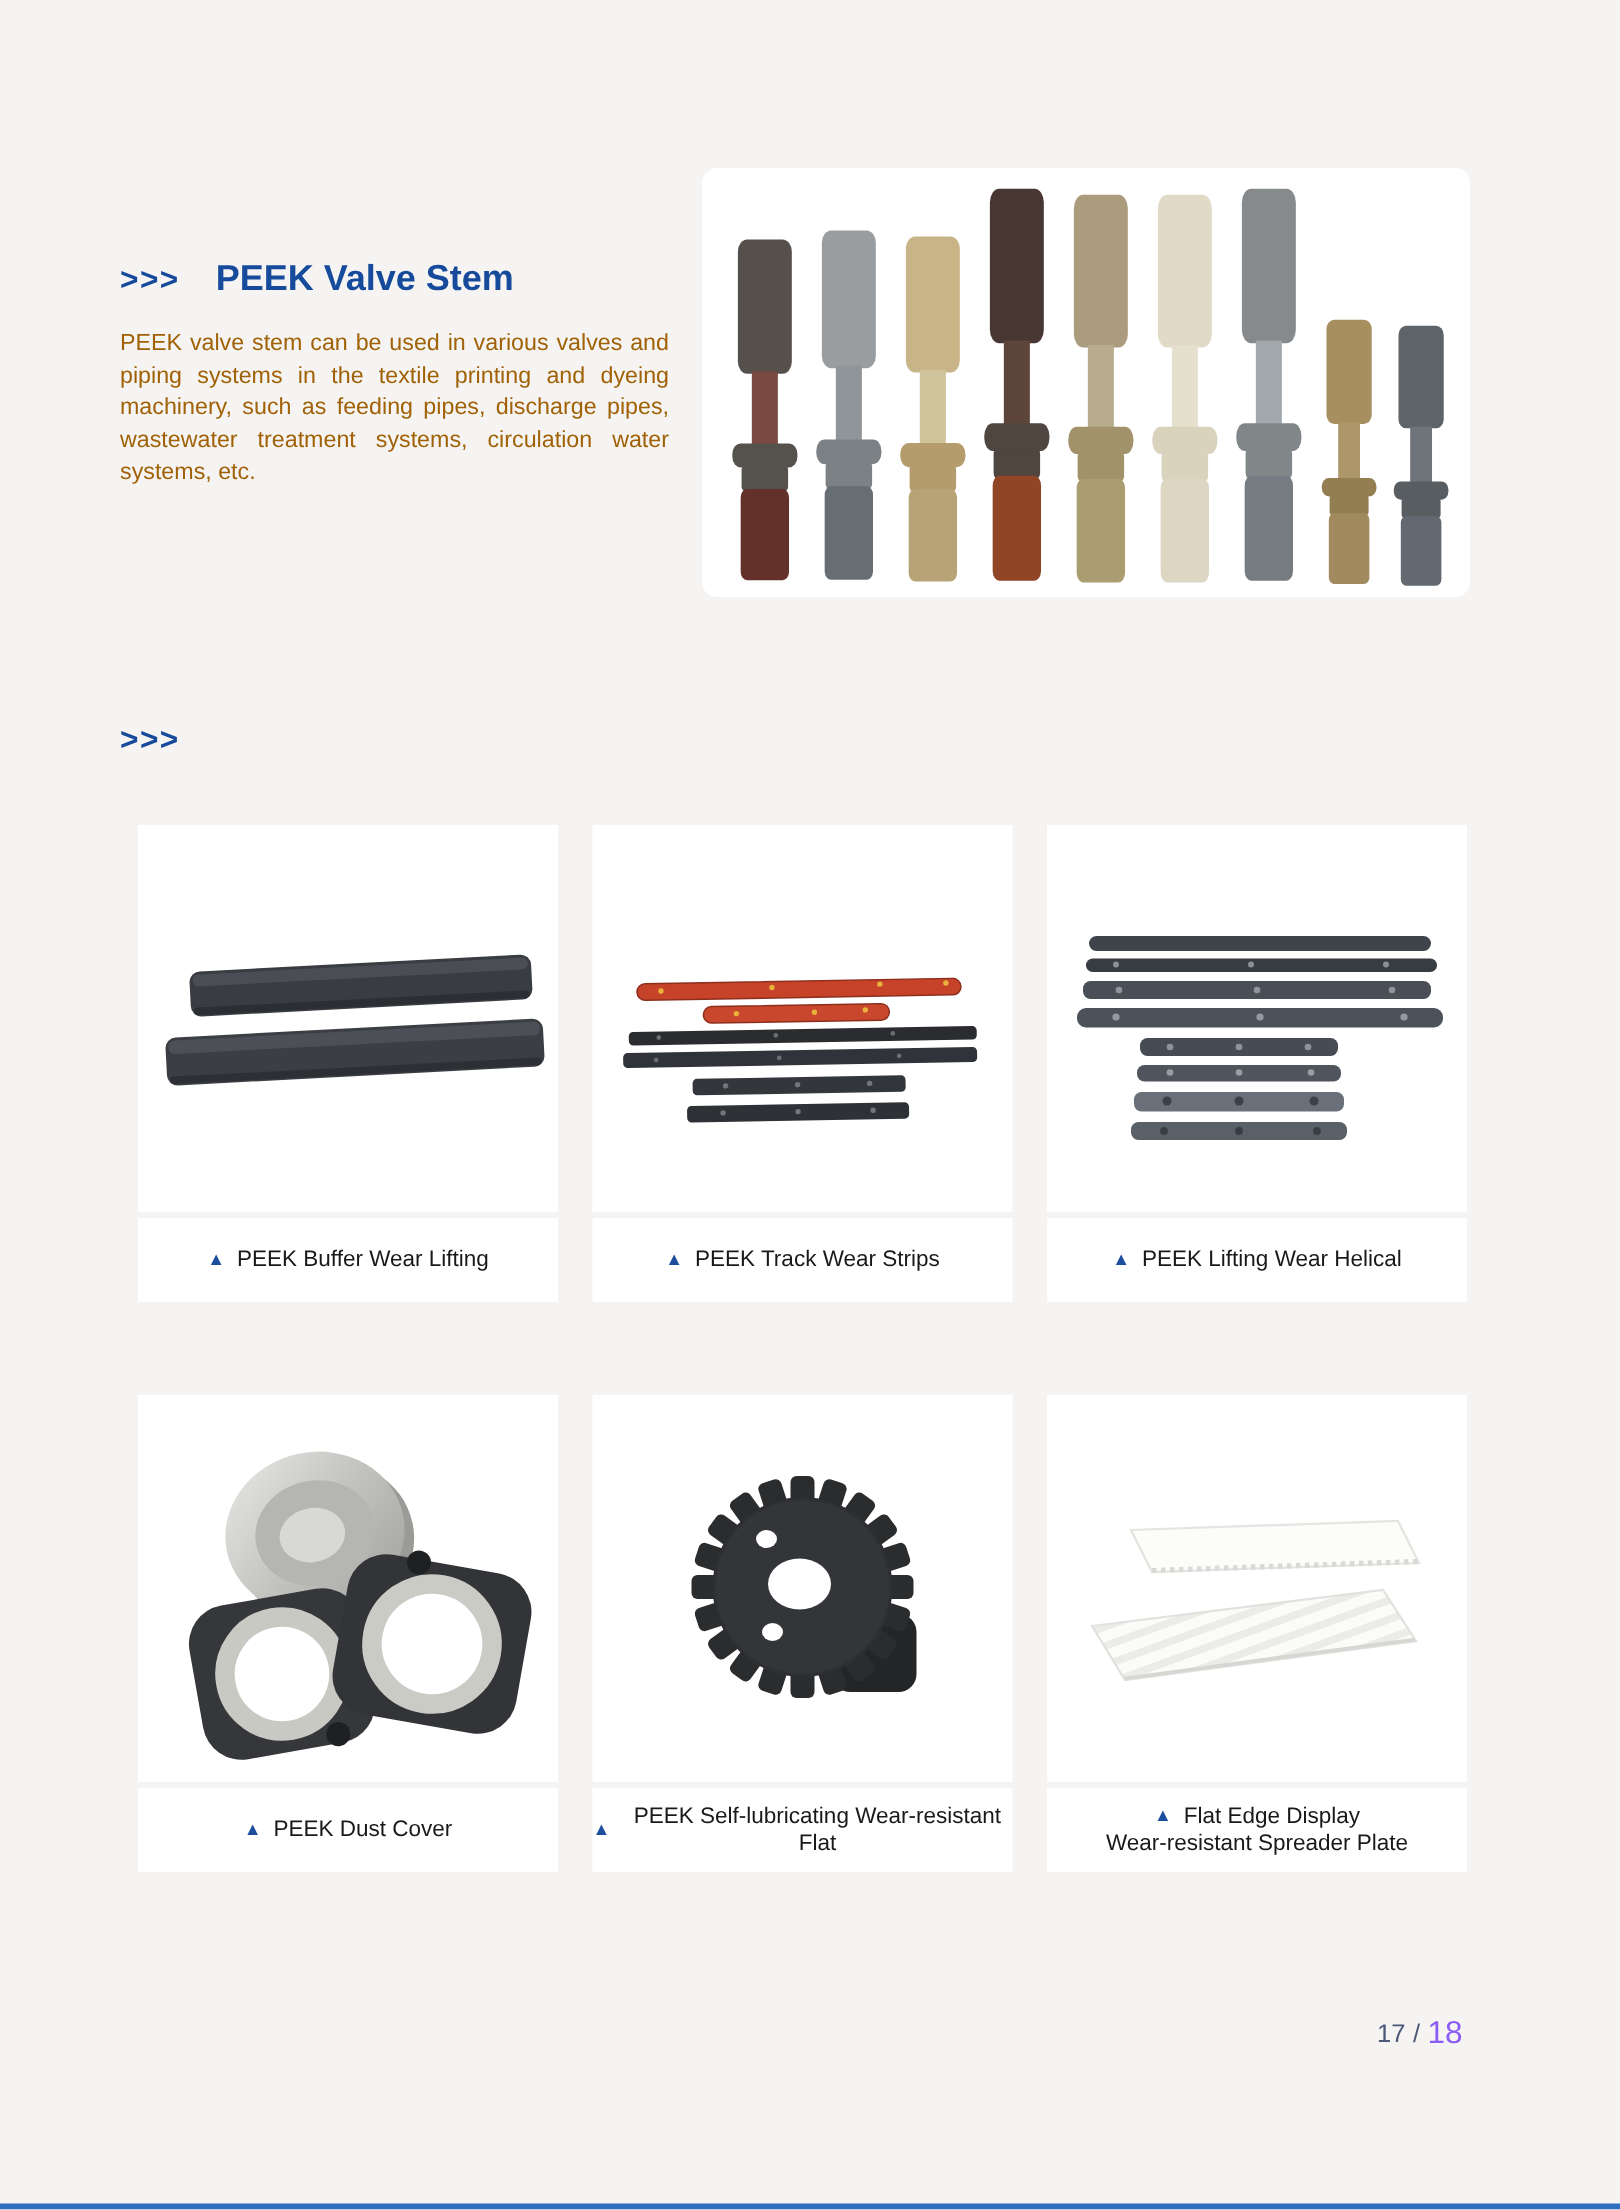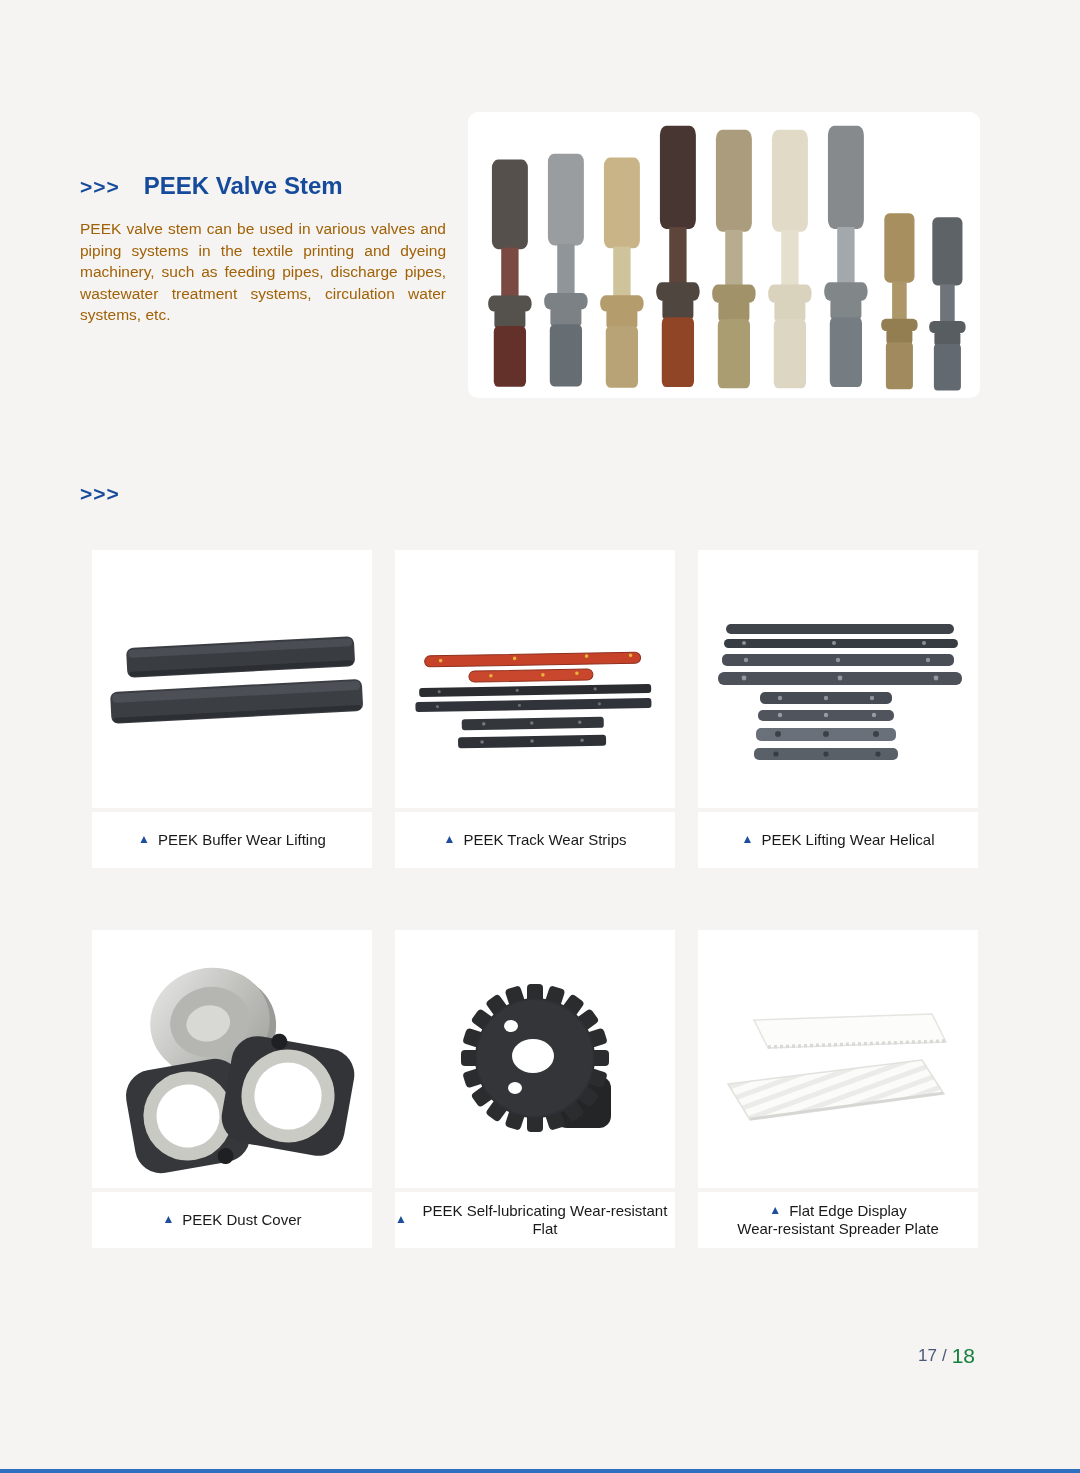--- a/index.html
+++ b/index.html
@@ -54,21 +54,21 @@
   .cap-line{display:flex;align-items:center;justify-content:center;}
   .bullet{color:#1d4e9e;font-size:12px;margin-right:8px;transform:translateY(-1px);}
   .cap-line2{font-size:15px;color:#191919;}
 
   
   .page-number{
     position:absolute;left:918px;top:1344px;
     font-size:17px;color:#4b5878;display:flex;align-items:center;
   }
   .page-number .sep{margin:0 5px;color:#4b5878;}
-  .page-number .total{font-size:21px;color:#15803d;}
+  .page-number .total{font-size:21px;color:#8b5cf6;}
 
   .bottom-bar{
     position:absolute;left:0;bottom:0;width:100%;height:4px;background:#2e6fbf;
   }
 </style>
 </head>
 <body>
 
 <div class="page">
 

